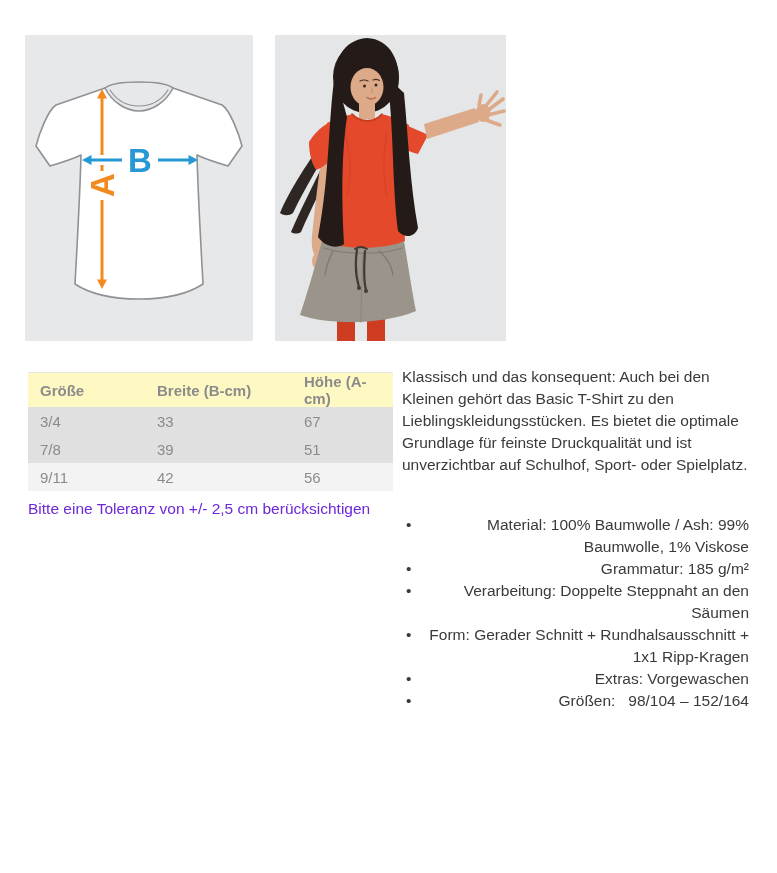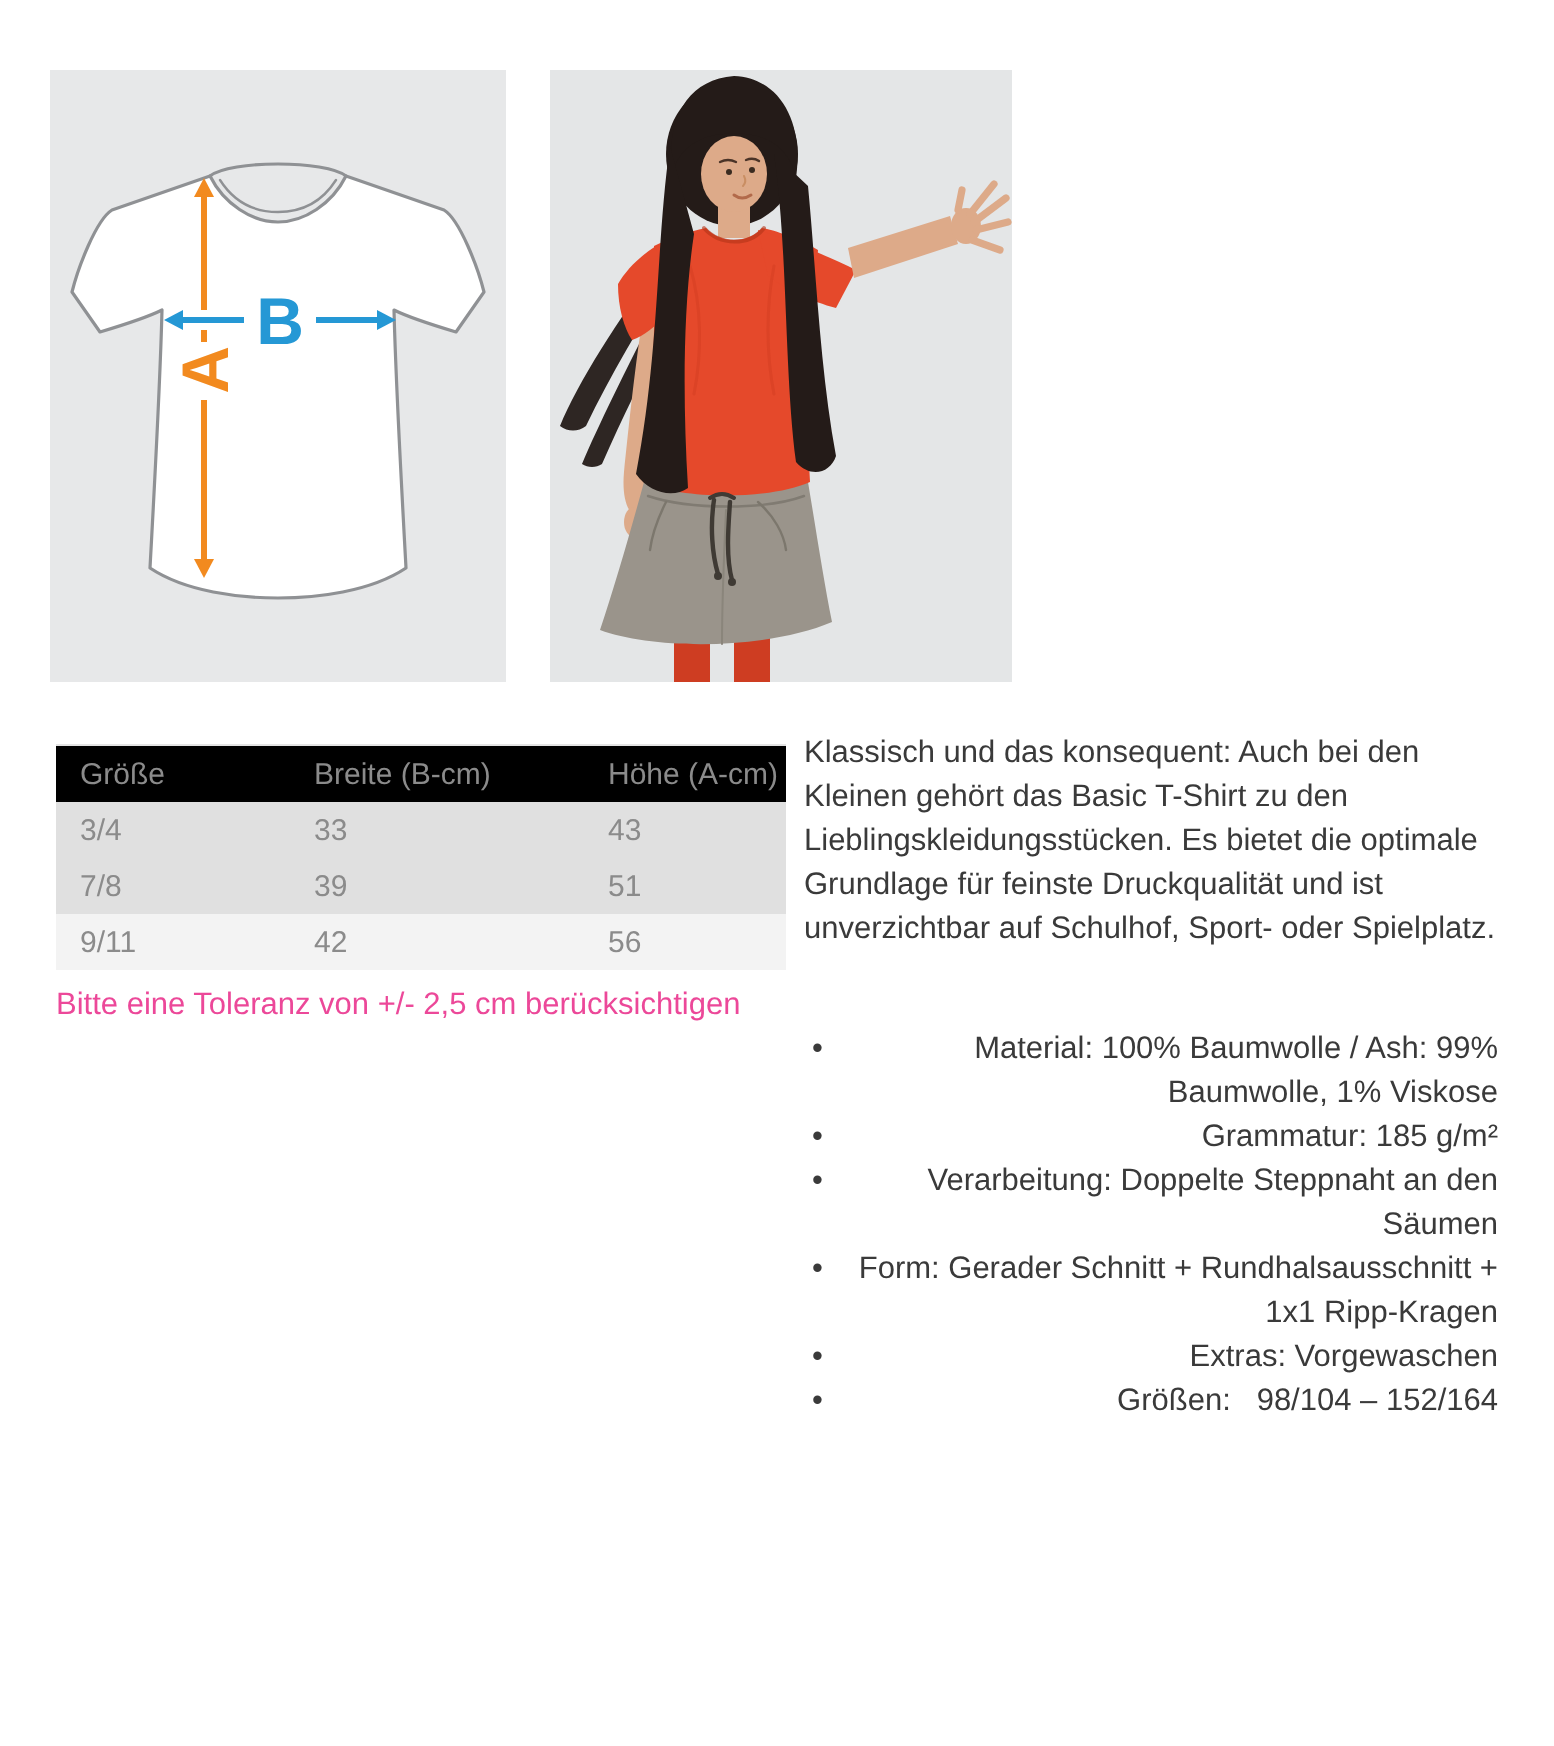--- a/index.html
+++ b/index.html
@@ -8,29 +8,29 @@
   .panel{position:absolute;}
   .panel-diagram{left:25px;top:35px;width:228px;height:306px;}
   .panel-photo{left:275px;top:35px;width:231px;height:306px;}
   .left-col{position:absolute;left:28px;top:372px;width:365px;}
   .right-col{position:absolute;left:402px;top:366px;width:347px;}
   svg{display:block;}
   svg text{font-family:"Liberation Sans",sans-serif;}
 
   table.size-table{border-collapse:collapse;width:100%;font-size:15px;color:#8b8b8b;
                    border-top:1px solid #e4e4e4;}
-  table.size-table th{font-weight:400;text-align:left;background:#000000;height:28px;
+  table.size-table th{font-weight:700;text-align:left;background:#fef9c3;height:28px;
                       padding:0 0 0 12px;}
   table.size-table td{height:28px;padding:0 0 0 12px;}
   table.size-table th:nth-child(1),table.size-table td:nth-child(1){width:105px;}
   table.size-table th:nth-child(2),table.size-table td:nth-child(2){width:135px;}
   tr.row-dark{background:#e0e0e0;}
   tr.row-light{background:#f3f3f3;}
 
-  .tolerance{margin:9px 0 0 0;font-size:15.5px;color:#ec4899;}
+  .tolerance{margin:9px 0 0 0;font-size:15.5px;color:#6d28d9;}
 
   .intro{margin:0;font-size:15.5px;line-height:22px;color:#3a3a3a;hyphens:auto;}
   ul.specs{list-style:none;margin:38px 0 0 0;padding:0;font-size:15.5px;line-height:22px;
            color:#3a3a3a;hyphens:auto;text-align:right;}
   ul.specs li{position:relative;padding-left:19px;white-space:pre-wrap;}
   ul.specs li::before{content:"\2022";position:absolute;left:4px;color:#3a3a3a;}
 </style>
 </head>
 <body>
 
@@ -151,21 +151,21 @@
         <tr>
             <th>Größe</th>
             <th>Breite (B-cm)</th>
             <th>Höhe (A-cm)</th>
           </tr>
       </thead>
       <tbody>
           <tr class="row-dark">
             <td>3/4</td>
             <td>33</td>
-            <td>43</td>
+            <td>67</td>
           </tr>
           <tr class="row-dark">
             <td>7/8</td>
             <td>39</td>
             <td>51</td>
           </tr>
           <tr class="row-light">
             <td>9/11</td>
             <td>42</td>
             <td>56</td>

